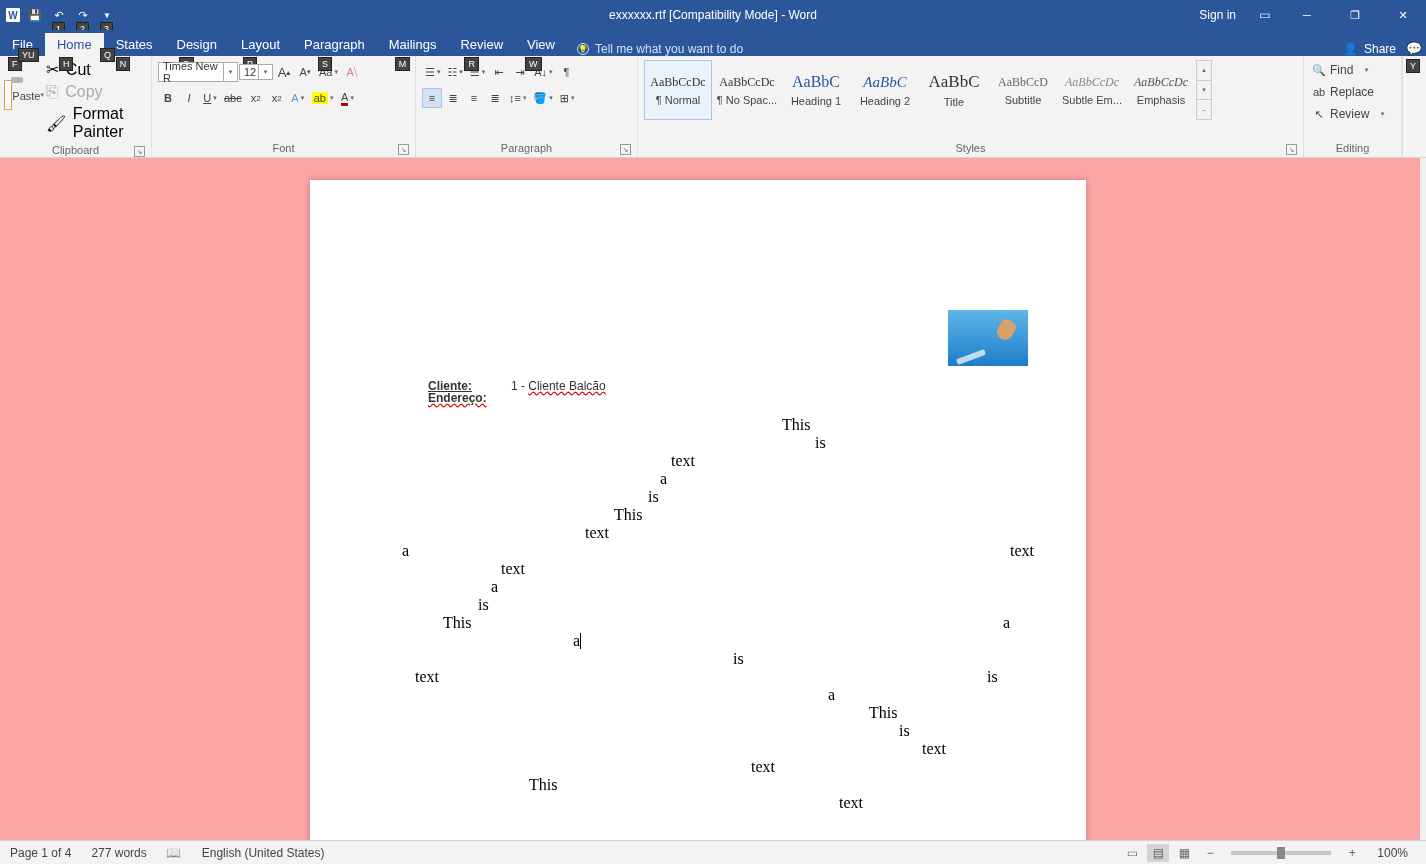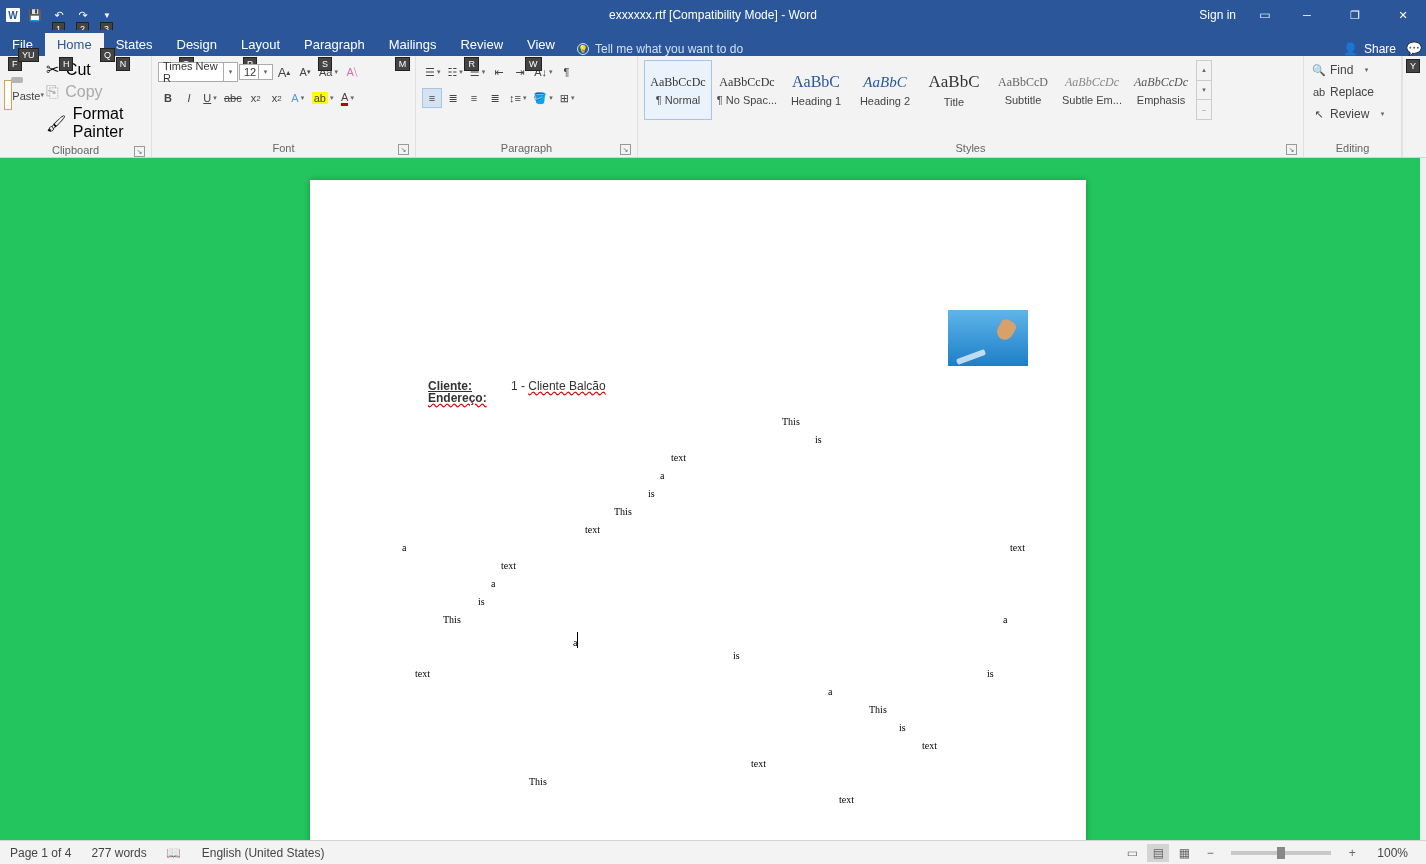--- a/index.html
+++ b/index.html
@@ -62,27 +62,27 @@
 .styles-scroll div:last-child{border-bottom:none;}
 
 
 .edit-row { display:flex; align-items:center; gap:4px; font-size:12px; color:#444; height:20px; cursor:pointer; padding:0 4px;}
 .edit-icon { width:14px; height:14px; display:flex; align-items:center; justify-content:center; font-size:11px;}
 
 
 .collapse-ribbon{width:24px;display:flex;align-items:flex-start;justify-content:center;padding-top:6px;color:#666;font-size:10px;cursor:pointer;border-left:1px solid #e1e1e1;}
 
 
-.docwrap { position:absolute; top:158px; bottom:24px; left:0; right:6px; background:#22c55e; overflow:hidden;}
+.docwrap { position:absolute; top:158px; bottom:24px; left:0; right:6px; background:#fca5a5; overflow:hidden;}
 .page { position:absolute; left:310px; top:22px; width:776px; height:1000px; background:#fff; box-shadow:0 0 6px rgba(0,0,0,0.25);}
 .page .field-label{font-family:Arial;font-size:12px;font-weight:bold;text-decoration:underline;color:#333;}
 .page .field-label.red-wave{ text-decoration: underline wavy #d00000; }
 .page .client-val { font-family:Arial;font-size:12px;color:#333;}
 .page .client-val .bl{text-decoration:underline wavy #d00000;}
-.page .body-word { position:absolute; font-family:"Times New Roman",serif; font-size:10px; color:#000;}
+.page .body-word { position:absolute; font-family:"Times New Roman",serif; font-size:16px; color:#000;}
 .cursor { display:inline-block; width:1px; height:16px; background:#000; vertical-align:text-bottom;}
 .thumb { position:absolute; right:58px; top:130px; width:80px; height:56px; background:linear-gradient(180deg,#5fb5e8 0%,#1d7ec9 100%); }
 .thumb::after{content:"";position:absolute;right:14px;top:10px;width:16px;height:20px;background:#d8a06a;border-radius:5px 5px 8px 8px;transform:rotate(30deg);}
 .thumb::before{content:"";position:absolute;left:8px;bottom:6px;width:30px;height:6px;background:#fff;border-radius:2px;transform:rotate(-20deg);opacity:0.7;}
 
 .vscroll { position:absolute; right:0; top:158px; bottom:24px; width:6px; background:#f0f0f0;}
 
 
 .status { position:absolute; bottom:0; left:0; right:0; height:24px; background:#f3f3f3; border-top:1px solid #d4d4d4; display:flex; align-items:center; font-size:12px; color:#444; }
 .status .sitem { padding:0 10px; cursor:pointer;}

